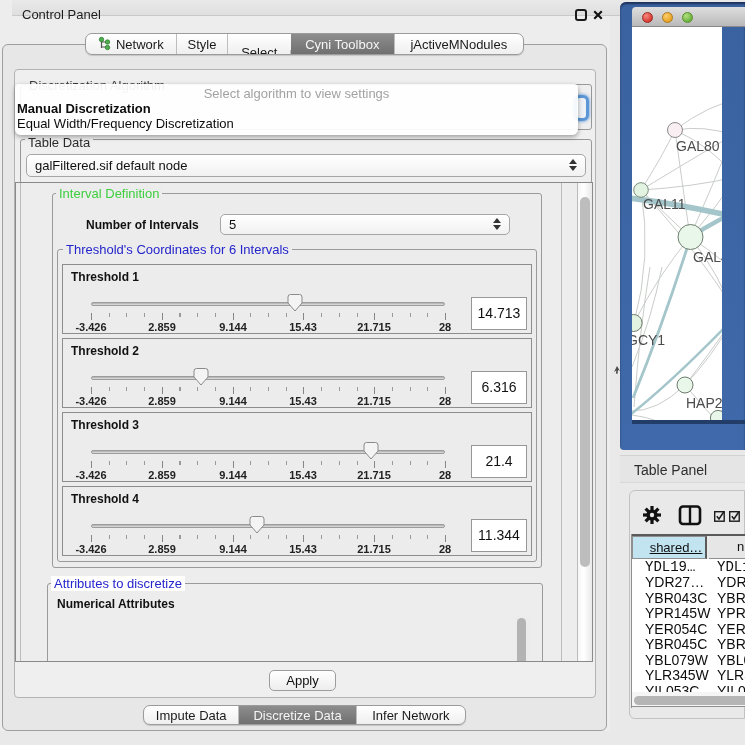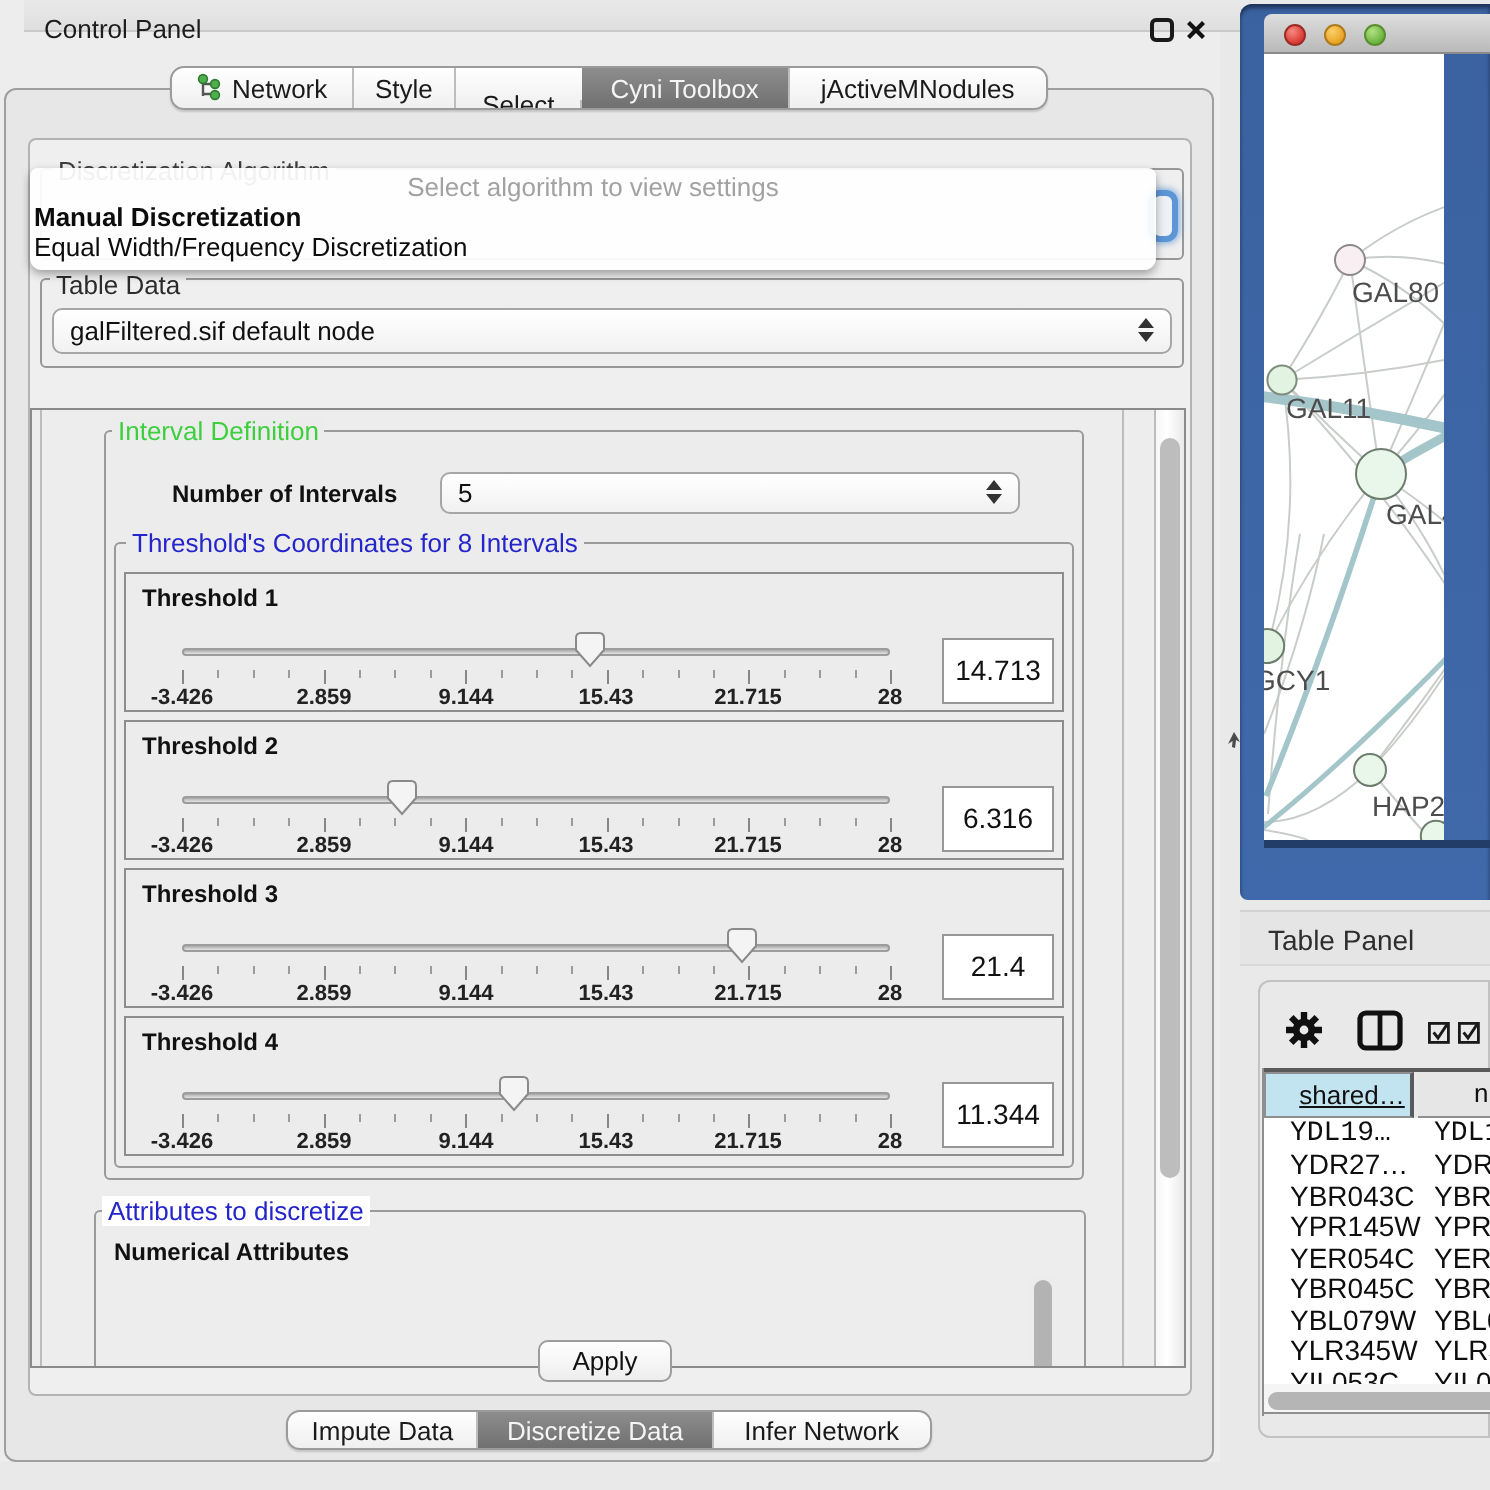--- a/index.html
+++ b/index.html
@@ -38,21 +38,21 @@
 .combo { position:absolute; background:linear-gradient(#ffffff,#f1f1f1); border:1px solid #a6a6a6;
   border-radius:5px; font-size:13px; color:#111; }
 .combo .ctxt { position:absolute; left:8px; top:3px; }
 .stepper { position:absolute; width:8px; height:12px; }
 .stepper:before { content:""; position:absolute; left:0; top:0; border-left:4px solid transparent;
   border-right:4px solid transparent; border-bottom:5px solid #333; }
 .stepper:after { content:""; position:absolute; left:0; bottom:0; border-left:4px solid transparent;
   border-right:4px solid transparent; border-top:5px solid #333; }
 
 
-#spane { position:absolute; left:15px; top:204px; width:578px; height:480px;
+#spane { position:absolute; left:15px; top:182px; width:578px; height:480px;
   border:1px solid #8a8a8a; background:#ededed; overflow:hidden; }
 #spane-sb { position:absolute; right:0; top:0; width:15px; height:478px;
   background:linear-gradient(90deg,#f6f6f6,#ffffff 40%,#e9e9e9); border-left:1px solid #bbb; }
 #spane-sb .thumb { position:absolute; left:2px; top:14px; width:10px; height:370px;
   background:#bdbdbd; border-radius:5px; }
 
 .tpanel { position:absolute; left:46px; width:470px; height:70px; border:1px solid #8d8d8d; background:#ececec; }
 .tpanel .ttl { position:absolute; left:8px; top:5px; font-size:12px; font-weight:bold; color:#111; }
 .track { position:absolute; left:28px; top:37px; width:354px; height:4px;
   background:linear-gradient(#ababab,#e3e3e3); border:1px solid #9c9c9c; border-radius:3px; }
@@ -156,21 +156,21 @@
     <div class="group" style="left:36px; top:10px; width:490px; height:375px; border-color:#9a9a9a; background:#ececec;"></div>
     <div class="gtitle" style="left:40px; top:3px; color:#3ecf3e; background:#ececec;">Interval Definition</div>
 
     <div class="abs" style="left:70px; top:35px; font-size:12px; font-weight:bold; color:#111;">Number of Intervals</div>
     <div class="combo" style="left:204px; top:31px; width:290px; height:21px;">
       <div class="ctxt" style="top:2px;">5</div>
       <div class="stepper" style="right:8px; top:3px;"></div>
     </div>
 
     <div class="group" style="left:41px; top:66px; width:480px; height:313px; border-color:#9a9a9a;"></div>
-    <div class="gtitle" style="left:47px; top:59px; color:#2525cc; background:#ececec;">Threshold's Coordinates for 8 Intervals</div>
+    <div class="gtitle" style="left:47px; top:59px; color:#2525cc; background:#ececec;">Threshold's Coordinates for 6 Intervals</div>
 
     <div class="tpanel" style="top:81px;">
       <div class="ttl">Threshold 1</div>
       <div class="track"></div>
         <div class="ticks"></div>
       <svg class="thumbsvg" style="left:223px;" viewBox="0 0 18 20">
           <path d="M2 4 Q2 1.5 4.5 1.5 L13.5 1.5 Q16 1.5 16 4 L16 10 L9 18 L2 10 Z" fill="#f4f4f4" stroke="#8a8a8a"></path>
         </svg>
       <div class="slabels">
           <span style="left:28px;">-3.426</span>

